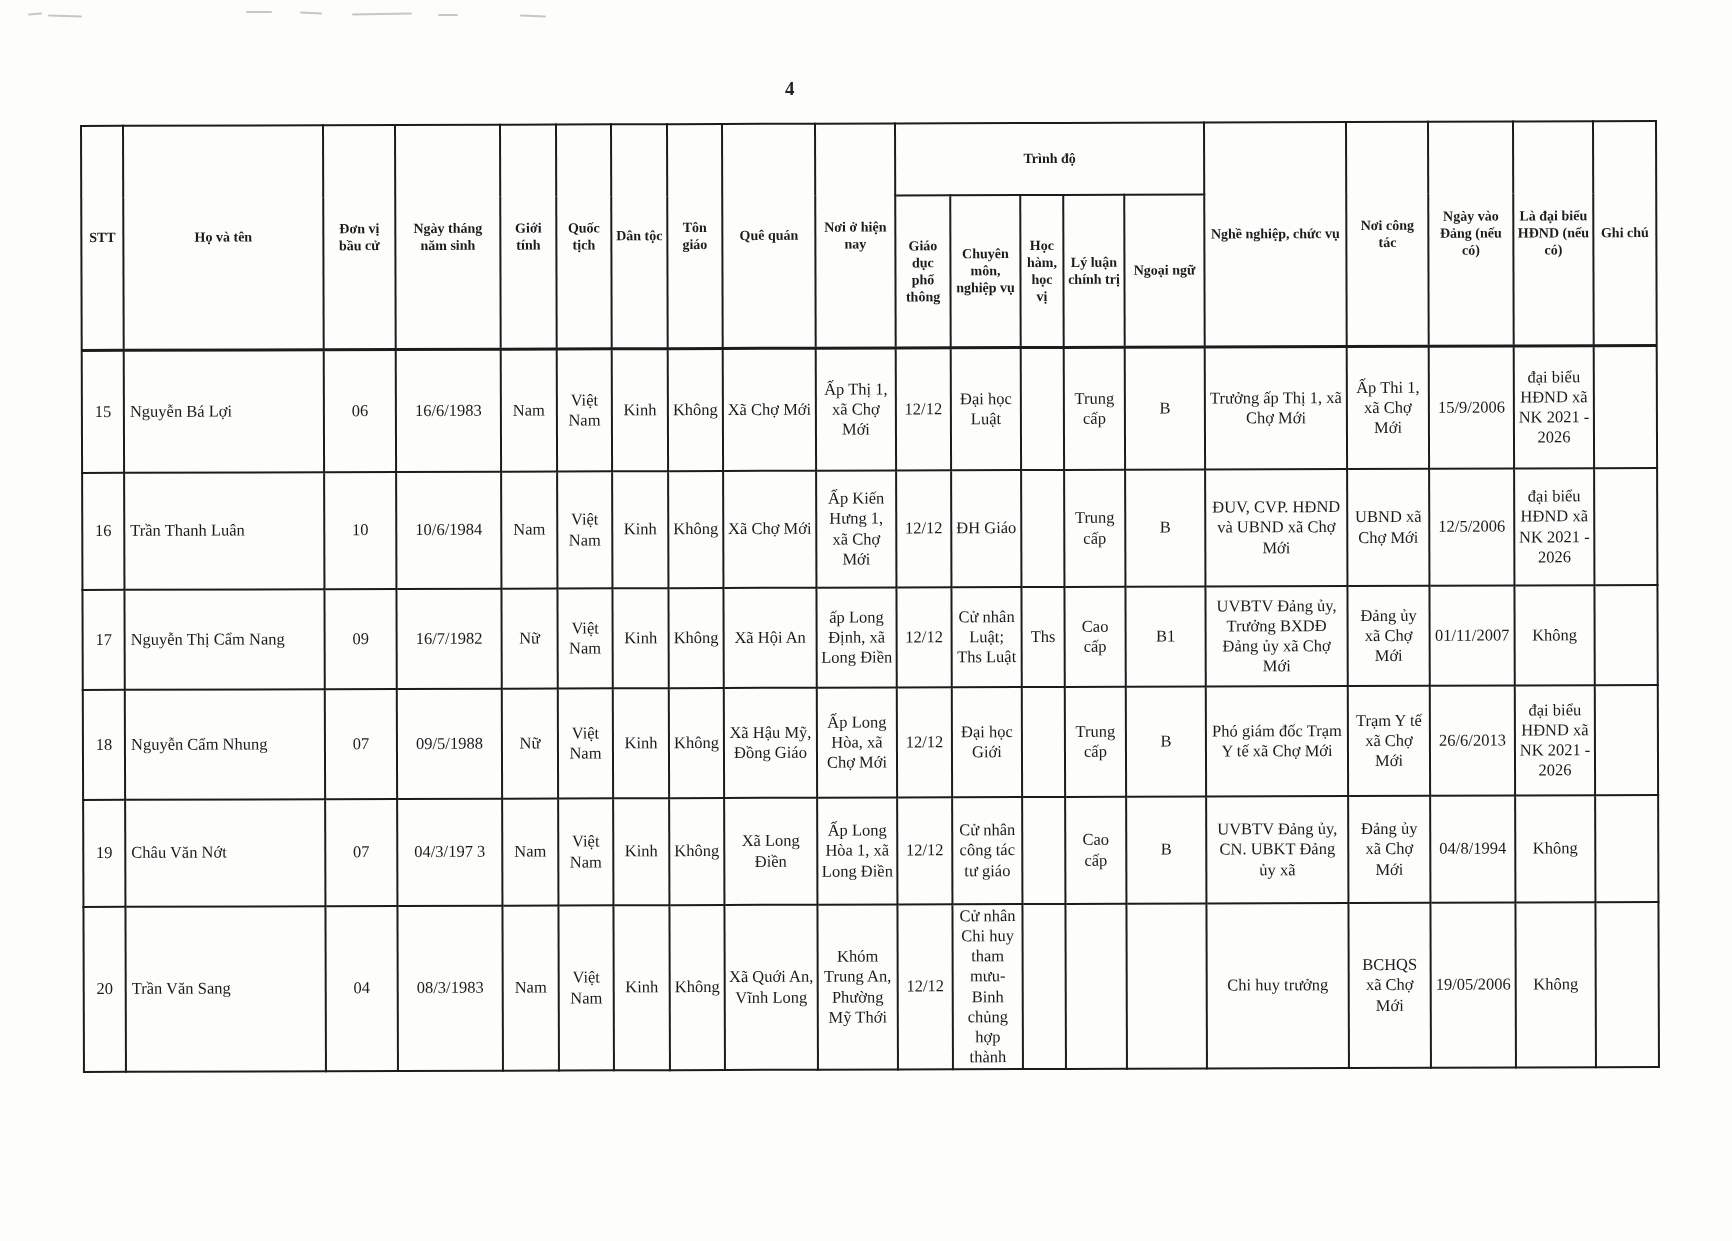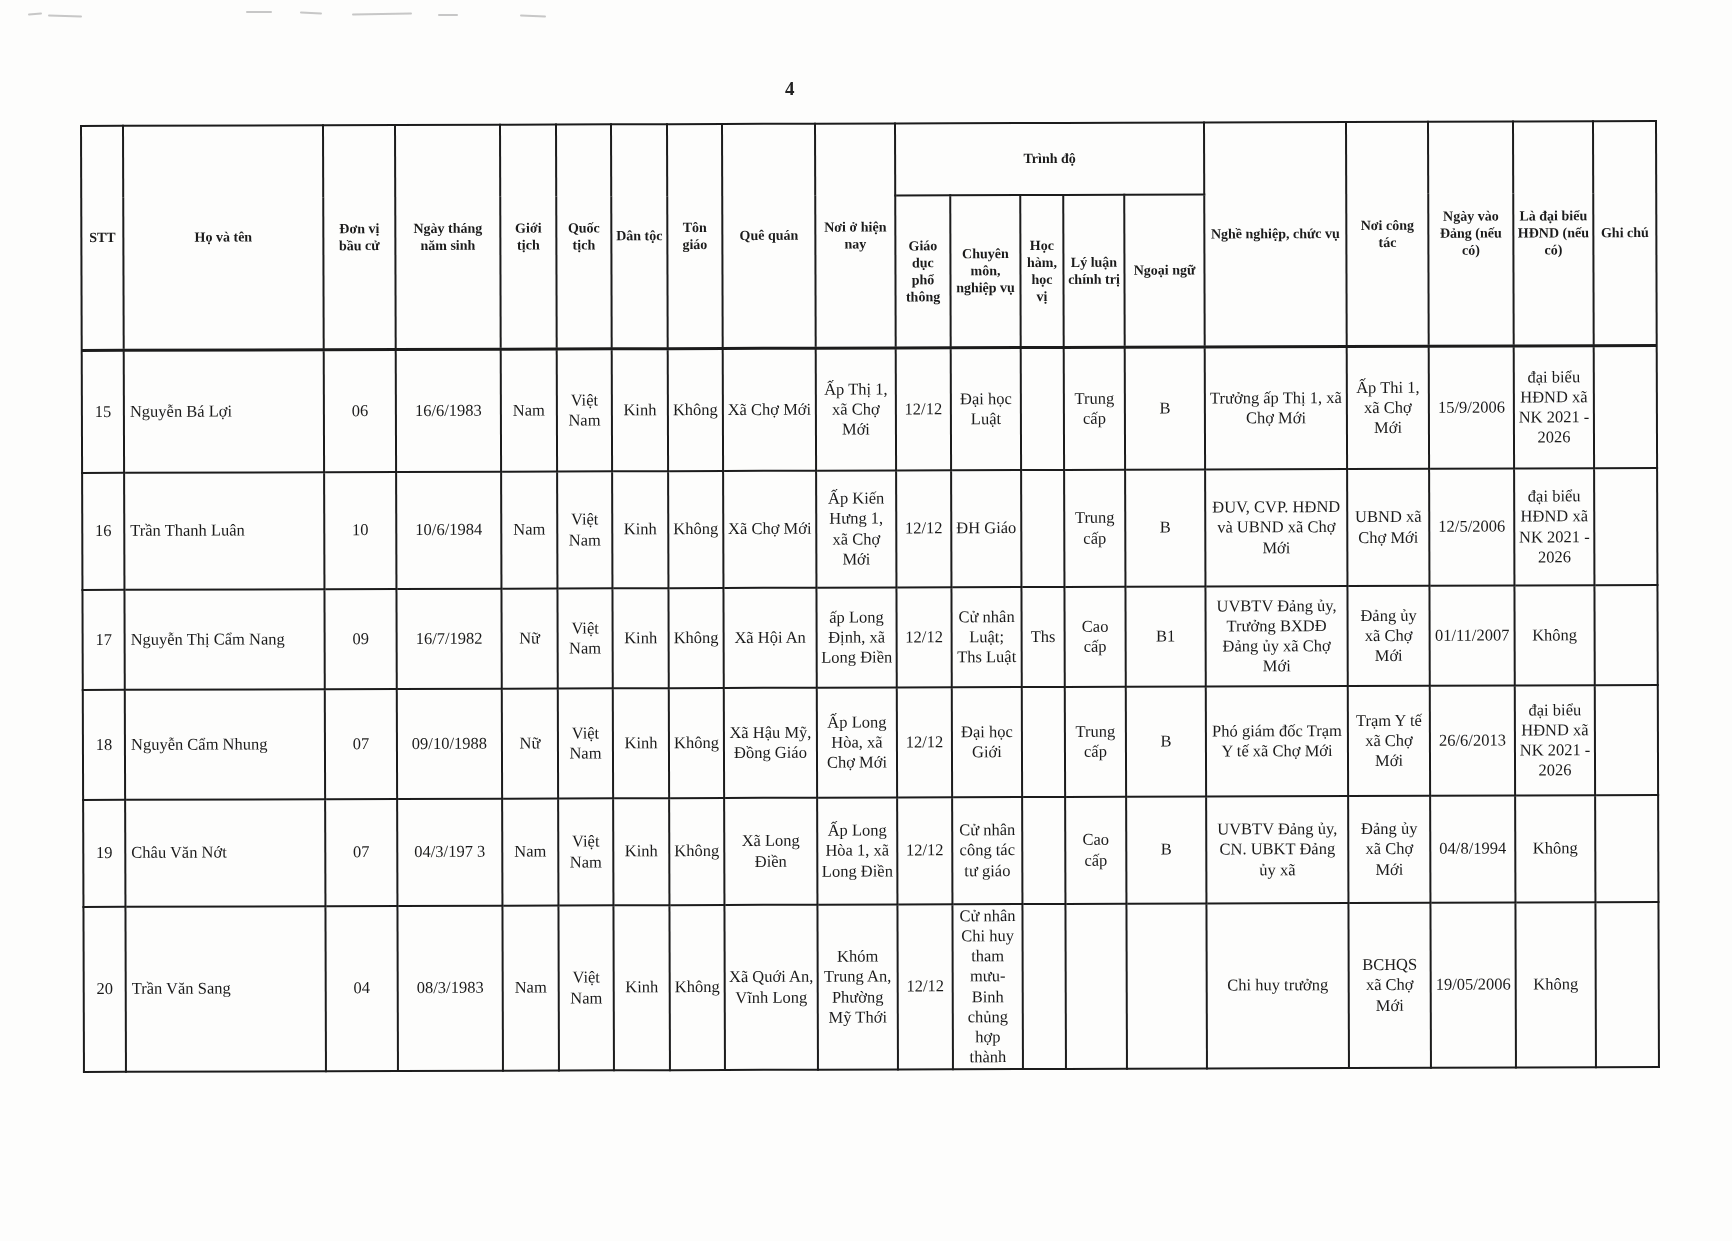--- a/index.html
+++ b/index.html
@@ -93,21 +93,21 @@
         <col style="width:85px">
       <col style="width:80px">
         <col style="width:63px">
     </colgroup>
     <thead>
       <tr class="h-top">
         <th rowspan="2">STT</th>
         <th rowspan="2">Họ và tên</th>
         <th rowspan="2">Đơn vị bầu cử</th>
         <th rowspan="2">Ngày tháng năm sinh</th>
-        <th rowspan="2">Giới tịch</th>
+        <th rowspan="2">Giới tính</th>
         <th rowspan="2">Quốc tịch</th>
         <th rowspan="2">Dân tộc</th>
         <th rowspan="2">Tôn giáo</th>
         <th rowspan="2">Quê quán</th>
         <th rowspan="2">Nơi ở hiện nay</th>
         <th colspan="5">Trình độ</th>
         <th rowspan="2">Nghề nghiệp, chức vụ</th>
         <th rowspan="2">Nơi công tác</th>
         <th rowspan="2">Ngày vào Đảng (nếu có)</th>
         <th rowspan="2">Là đại biểu HĐND (nếu có)</th>
@@ -185,21 +185,21 @@
           <td>UVBTV Đảng ủy, Trưởng BXDĐ Đảng ủy xã Chợ Mới</td>
           <td>Đảng ủy xã Chợ Mới</td>
           <td>01/11/2007</td>
           <td>Không</td>
           <td></td>
         </tr>
         <tr class="r3">
           <td>18</td>
           <td class="left">Nguyễn Cẩm Nhung</td>
           <td>07</td>
-          <td>09/10/1988</td>
+          <td>09/5/1988</td>
           <td>Nữ</td>
           <td>Việt Nam</td>
           <td>Kinh</td>
           <td>Không</td>
           <td>Xã Hậu Mỹ, Đồng Giáo</td>
           <td>Ấp Long Hòa, xã Chợ Mới</td>
           <td>12/12</td>
           <td>Đại học Giới</td>
           <td></td>
           <td>Trung cấp</td>

